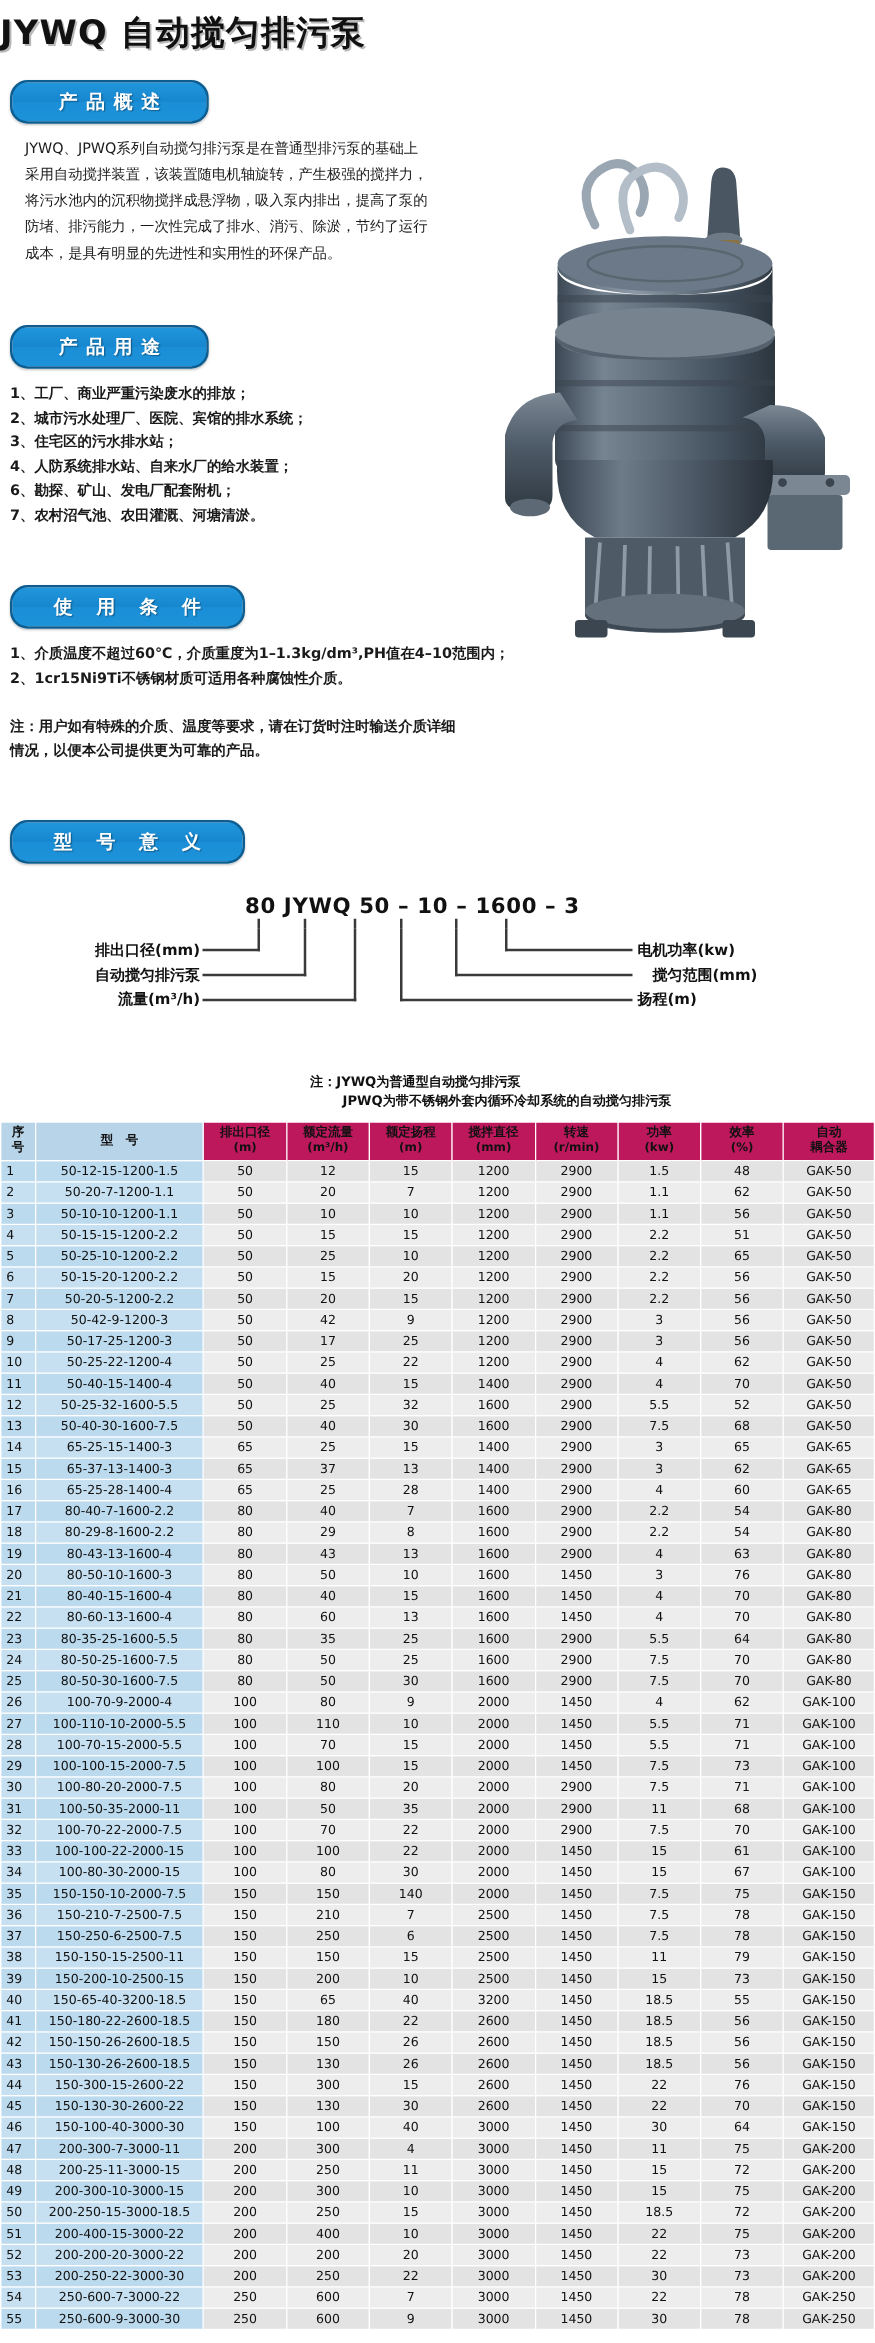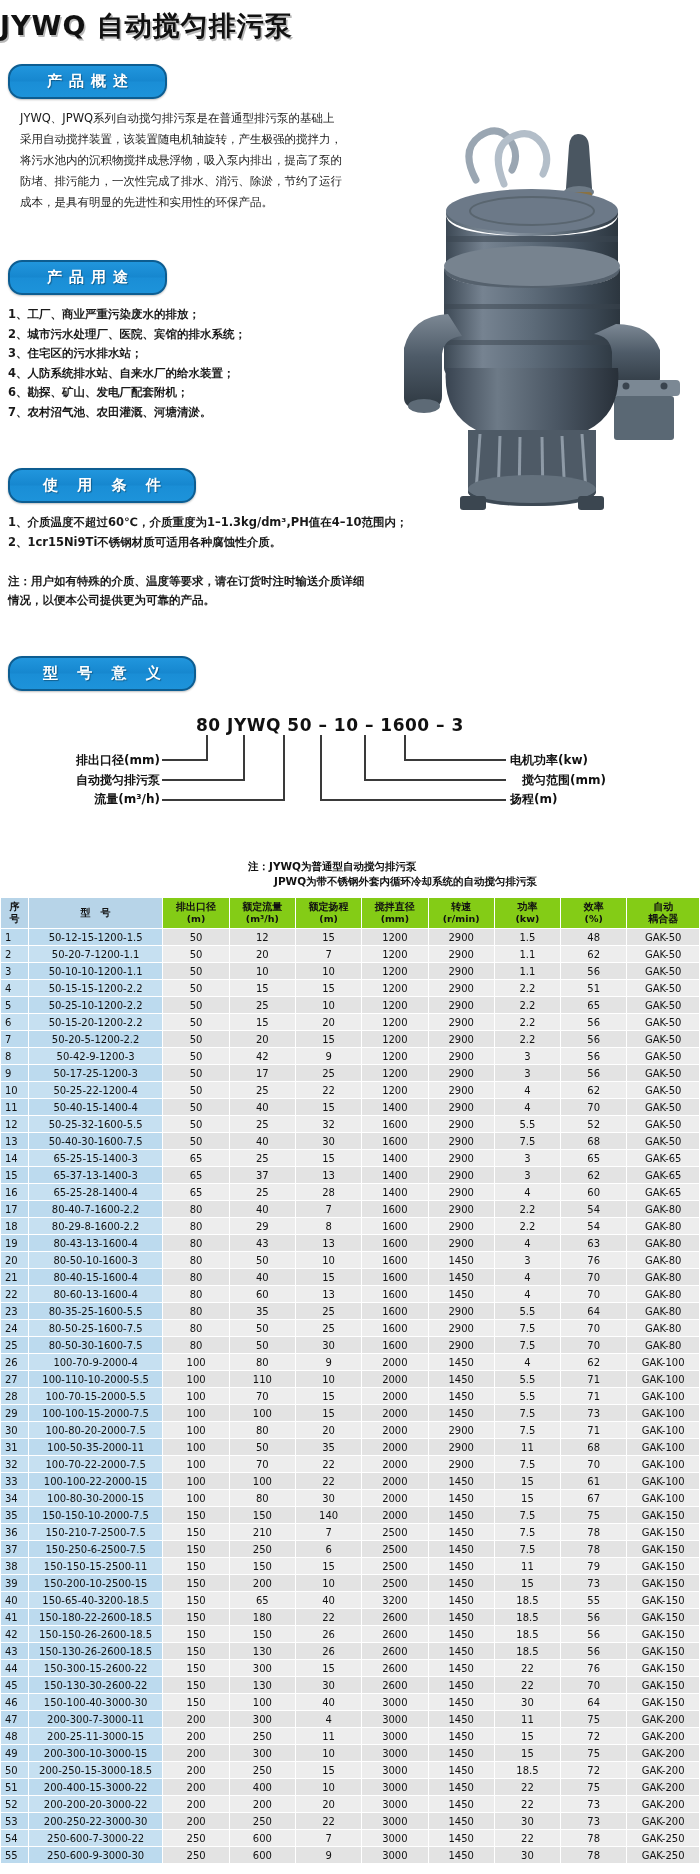--- a/index.html
+++ b/index.html
@@ -130,21 +130,21 @@
   }
 
   
   table.spec {
     border-collapse: collapse;
     width: 700px;
     font-size: 10px;
     table-layout: fixed;
   }
   table.spec th {
-    background: #84cc16;
+    background: #be185d;
     color: #111;
     font-weight: bold;
     font-size: 10px;
     line-height: 12px;
     border: 1px solid #ffffff;
     padding: 3px 1px;
     text-align: center;
     vertical-align: middle;
   }
   table.spec th.idx, table.spec th.model {

